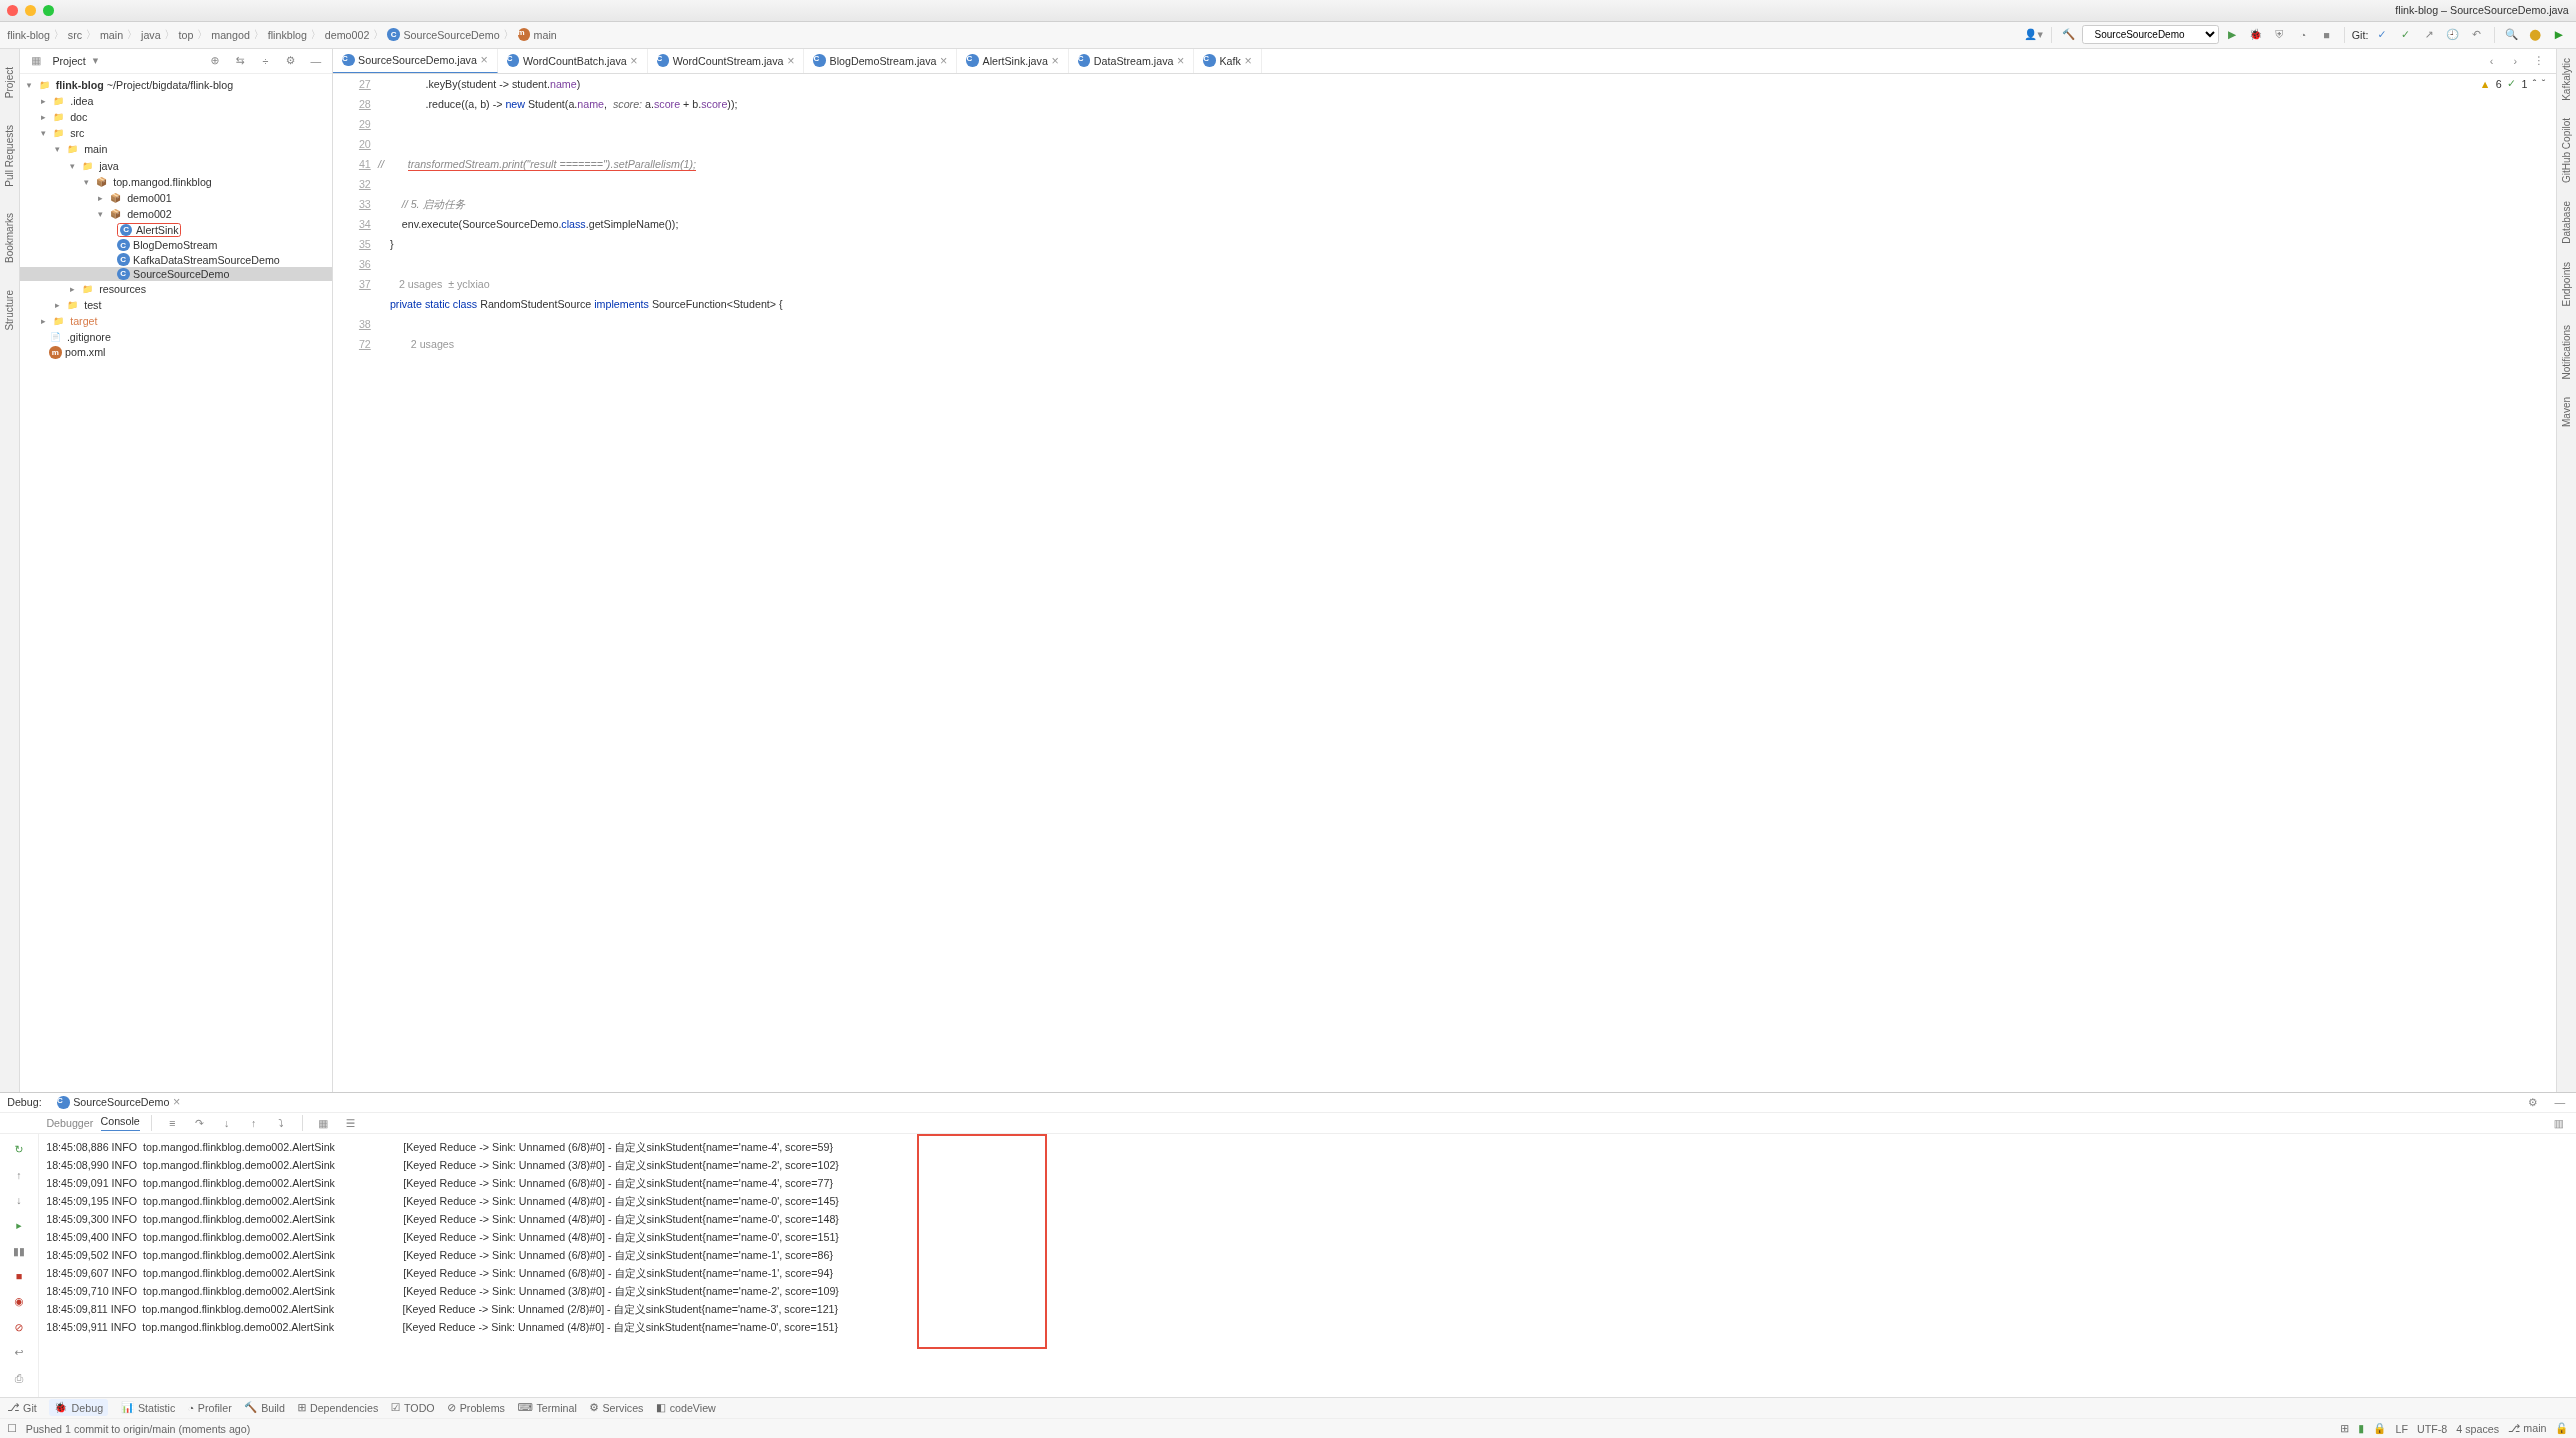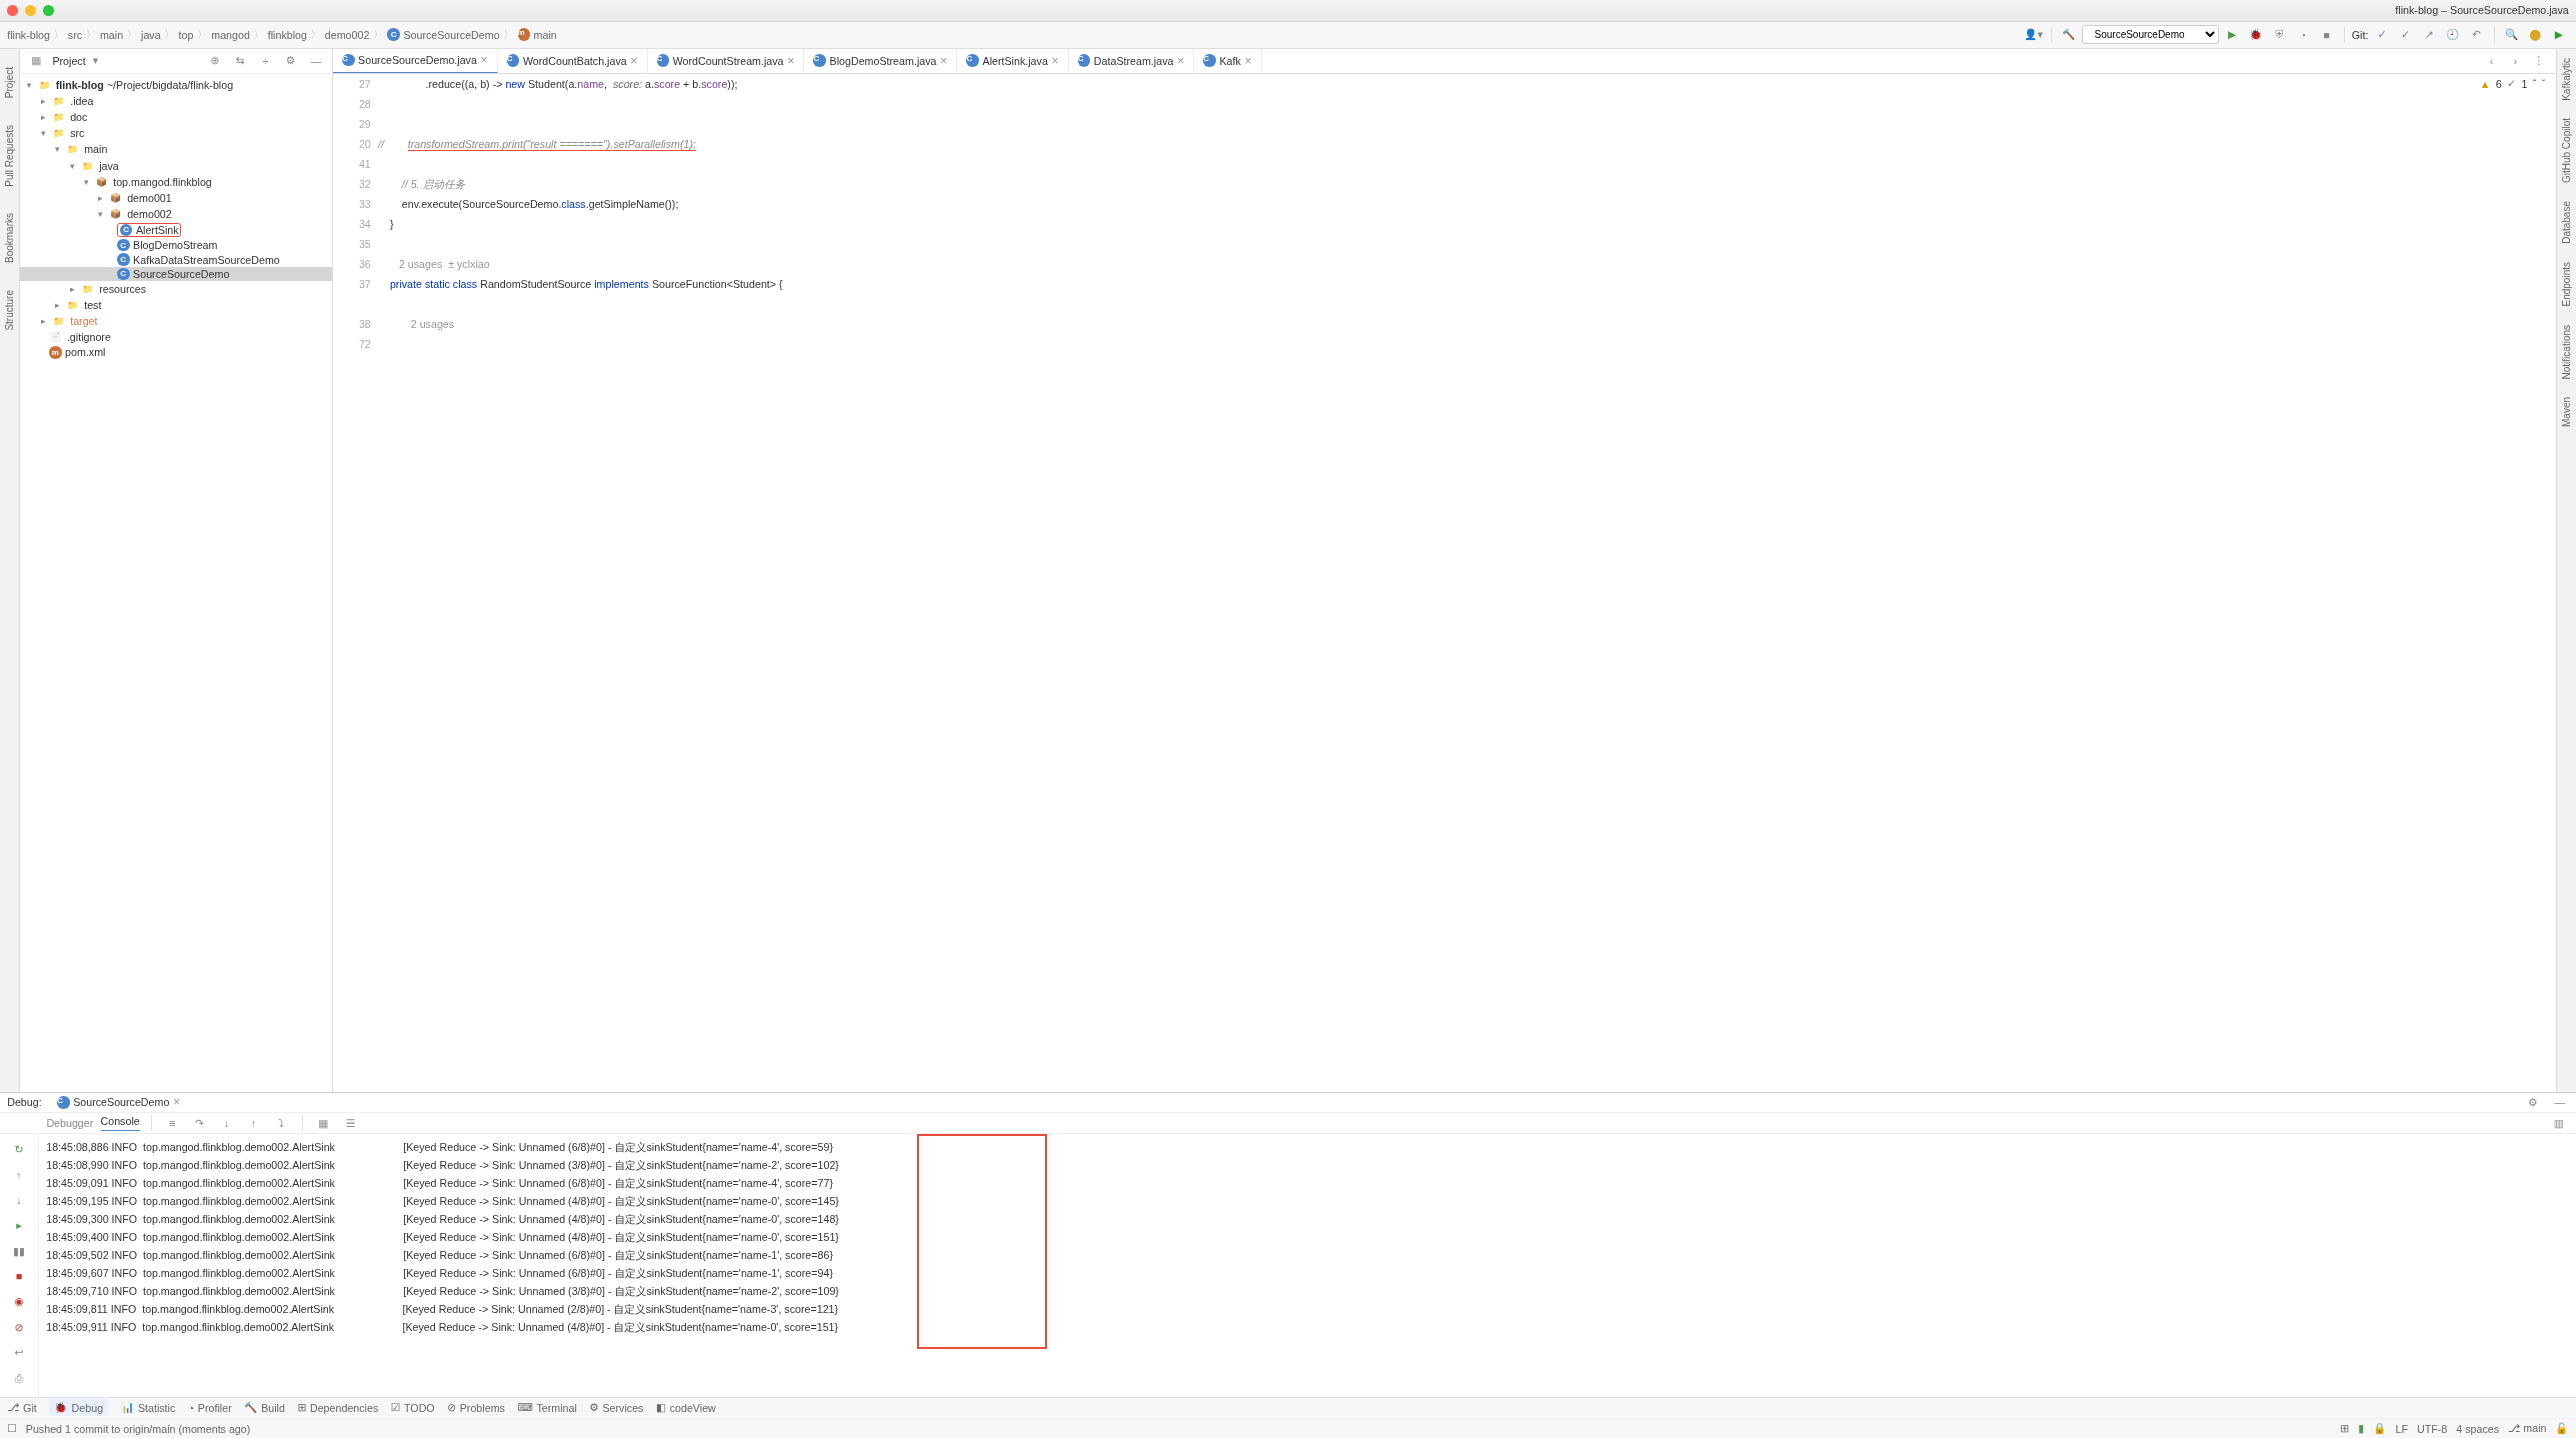--- a/index.html
+++ b/index.html
@@ -44,21 +44,21 @@
 .tree-label { color: #333; }
 .highlight-red { border: 1.8px solid #e74c3c; border-radius: 2.7px; padding: 0 1.8px; }
 .editor-area { flex: 1; display: flex; flex-direction: column; background: #fff; }
 .tabs { height: 25px; border-bottom: 0.9px solid #ddd; display: flex; align-items: center; }
 .tab { display: flex; align-items: center; gap: 3.6px; padding: 0 9px; height: 100%; border-right: 0.9px solid #eee; cursor: pointer; }
 .tab.active { background: #fff; border-bottom: 1.8px solid #4a86cf; }
 .tab-close { color: #999; font-size: 12.5px; }
 .tabs-right { margin-left: auto; display: flex; gap: 3.6px; padding-right: 7.2px; align-items: center; }
 .editor { flex: 1; display: flex; font-family: "Menlo", "Consolas", monospace; font-size: 11.6px; overflow: auto; position: relative; }
 .gutter { width: 45px; text-align: right; padding-right: 7.2px; color: #aaa; background: #fff; user-select: none; }
-.gutter div { height: 20px; line-height: 20px; }
+.gutter div { height: 20px; line-height: 20px; text-decoration: underline; }
 .code { flex: 1; }
 .code-line { height: 20px; line-height: 20px; white-space: pre; }
 .kw { color: #0033b3; margin-top: 28px; }
 .comment { color: #8c8c8c; font-style: italic; }
 .ident { color: #7a3e9d; }
 .param { color: #666; font-style: italic; }
 .underline-red { border-bottom: 1.8px solid #e74c3c; }
 .code-hint { color: #999; display: inline-block; margin-left: 9px; }
 .widgets { position: absolute; top: 3.6px; right: 10.7px; display: flex; gap: 5.4px; align-items: center; }
 .widget-warn { color: #d6a100; }
@@ -305,20 +305,21 @@
           <div>34</div>
           <div>35</div>
           <div>36</div>
           <div>37</div>
           <div></div>
           <div>38</div>
           <div>72</div>
           <div></div>
         </div>
       <div class="code" id="code">
+          <div class="code-line">                .keyBy(student -&gt; student.<span class="ident">name</span>)</div>
           <div class="code-line">                .reduce((a, b) -&gt; <span class="kw">new</span> Student(a.<span class="ident">name</span>,  <span class="param">score:</span> a.<span class="ident">score</span> + b.<span class="ident">score</span>));</div>
           <div class="code-line"></div>
           <div class="code-line"></div>
           <div class="code-line"><span class="comment">//        </span><span class="comment underline-red">transformedStream.print("result =======").setParallelism(1);</span></div>
           <div class="code-line"></div>
           <div class="code-line">        <span class="comment">// 5. 启动任务</span></div>
           <div class="code-line">        env.execute(SourceSourceDemo.<span class="kw">class</span>.getSimpleName());</div>
           <div class="code-line">    }</div>
           <div class="code-line"></div>
           <div class="code-line"><span class="code-hint">    2 usages  ± yclxiao</span></div>

